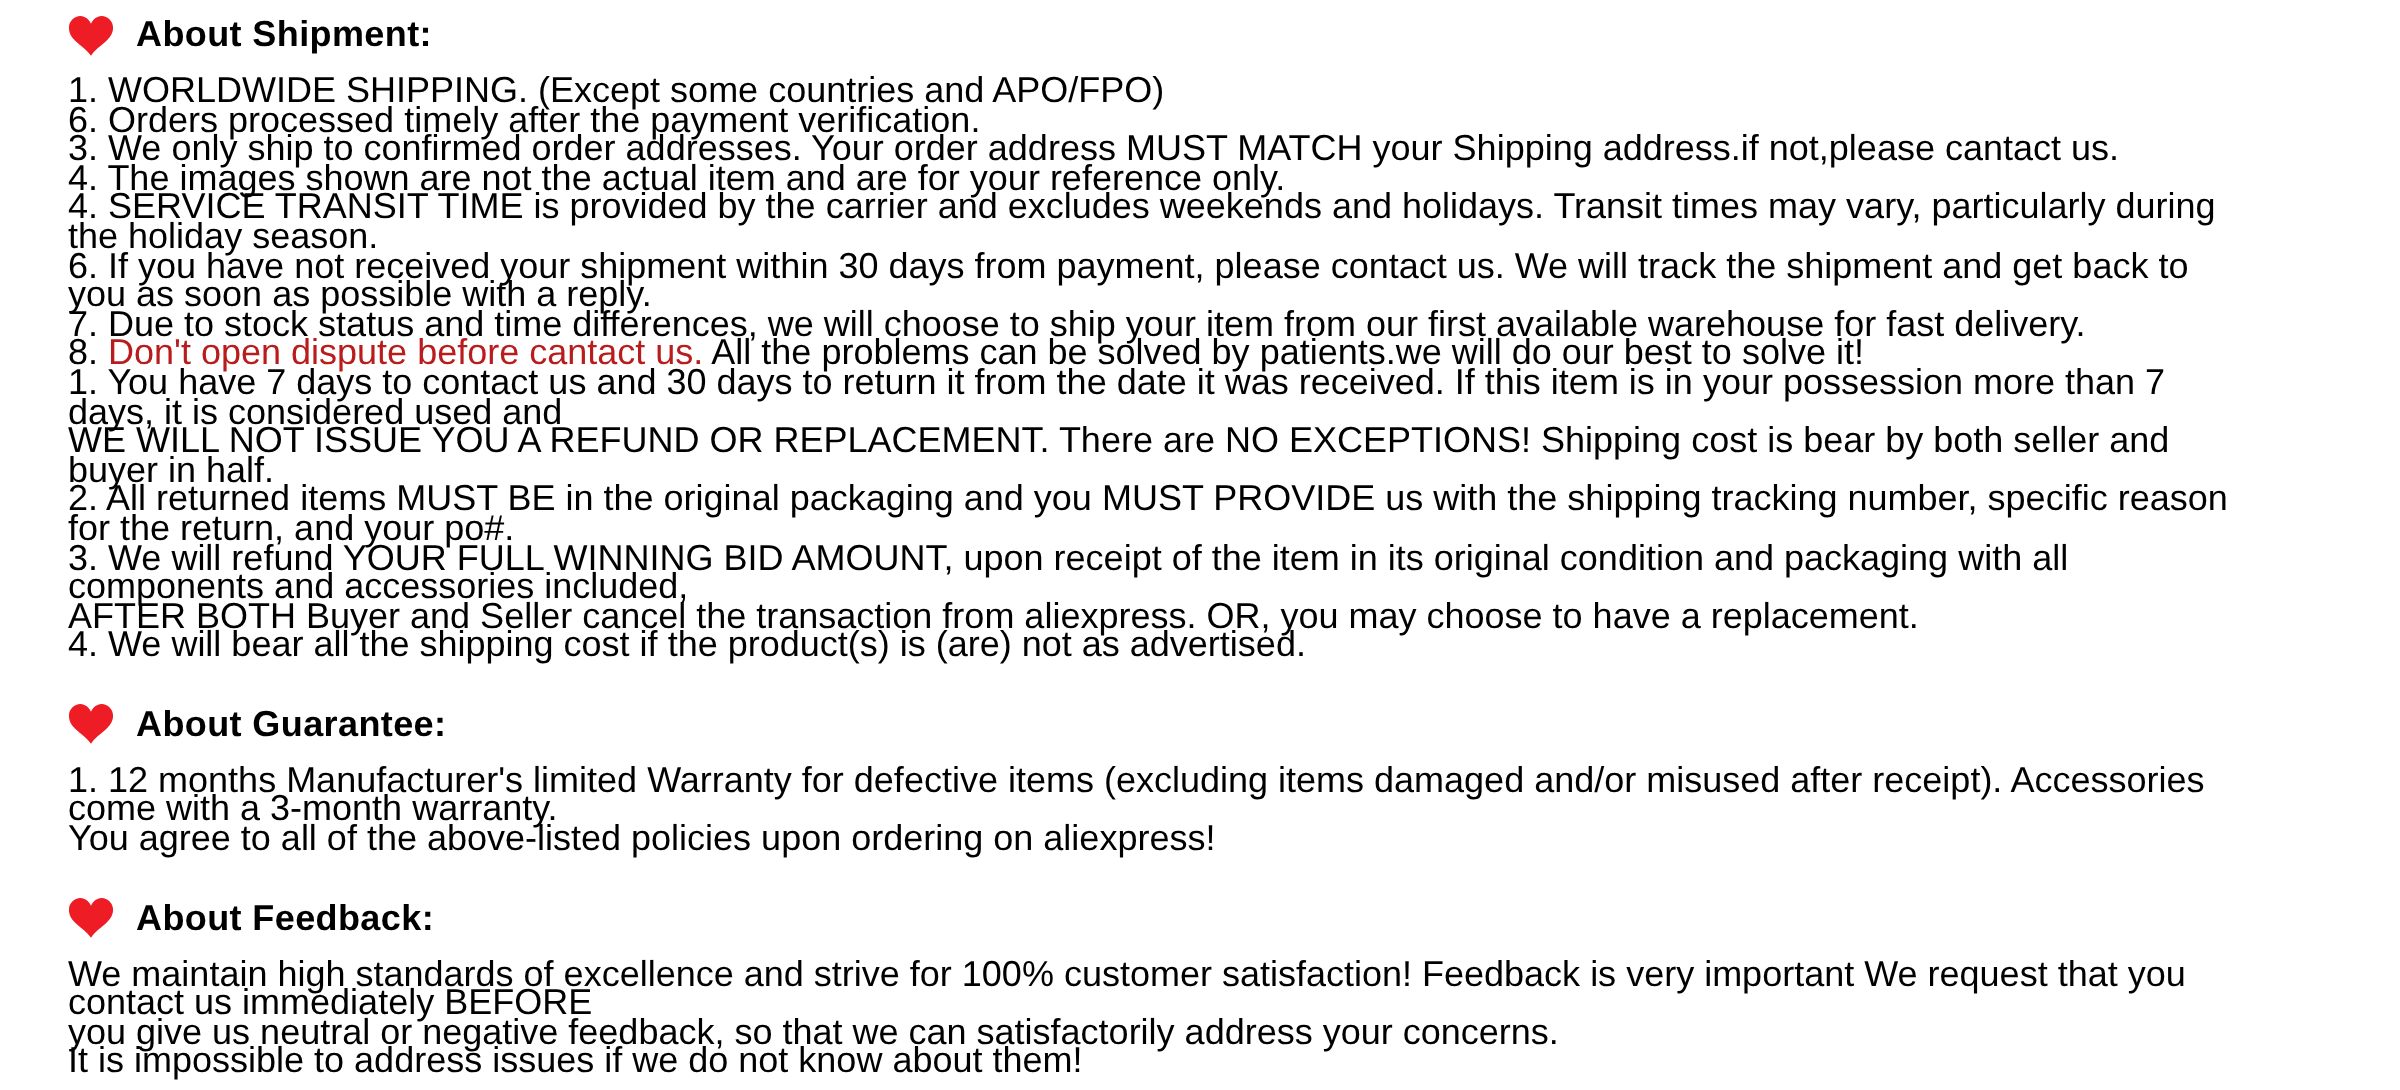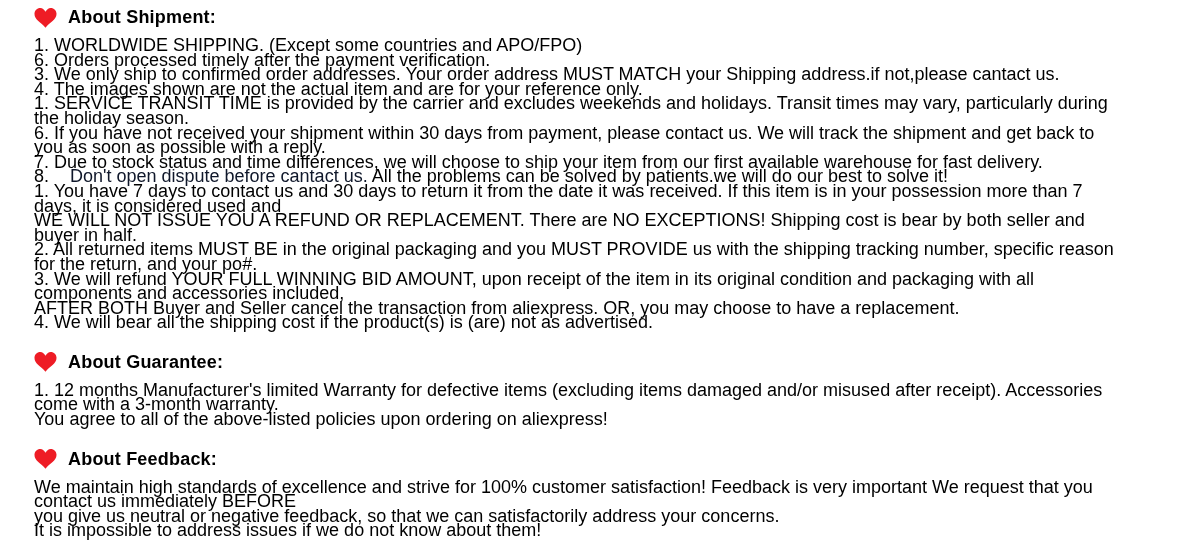--- a/index.html
+++ b/index.html
@@ -31,42 +31,42 @@
   section + section .heading { margin-top: 22px; }
   .heart-icon { display: inline-flex; }
   .heart-icon svg { width: 23px; height: 20px; display: block; }
   .body p.line {
     margin: 0;
     font-size: 18px;
     line-height: 14.6px;
     white-space: pre-line;
     color: #000000;
   }
-  .red { color: #0f172a; margin-left: 16px; }
+  .red { color: #b91c1c; }
 </style>
 </head>
 <body>
 
 <div class="page">
 
   <section>
     <h2 class="heading">
       <span class="heart-icon">
         <svg viewBox="0 0 32 29" xmlns="http://www.w3.org/2000/svg" aria-hidden="true">
           <path d="M23.6 0c-3.4 0-6.3 2.7-7.6 5.6C14.7 2.7 11.8 0 8.4 0 3.8 0 0 3.8 0 8.4c0 9.4 9.5 11.9 16 20.4 6.1-8.4 16-11.3 16-20.4C32 3.8 28.2 0 23.6 0z" fill="#ee1c25"></path>
         </svg>
       </span>
       <span>About Shipment:</span>
     </h2>
     <div class="body">
       <p class="line">1. WORLDWIDE SHIPPING. (Except some countries and APO/FPO)</p>
       <p class="line">6. Orders processed timely after the payment verification.</p>
       <p class="line">3. We only ship to confirmed order addresses. Your order address MUST MATCH your Shipping address.if not,please cantact us.</p>
       <p class="line">4. The images shown are not the actual item and are for your reference only.</p>
-      <p class="line">1. SERVICE TRANSIT TIME is provided by the carrier and excludes weekends and holidays. Transit times may vary, particularly during the holiday season.</p>
+      <p class="line">4. SERVICE TRANSIT TIME is provided by the carrier and excludes weekends and holidays. Transit times may vary, particularly during the holiday season.</p>
       <p class="line">6. If you have not received your shipment within 30 days from payment, please contact us. We will track the shipment and get back to you as soon as possible with a reply.</p>
       <p class="line">7. Due to stock status and time differences, we will choose to ship your item from our first available warehouse for fast delivery.</p>
       <p class="line"><span>8. </span><span class="red">Don't open dispute before cantact us.</span><span> All the problems can be solved by patients.we will do our best to solve it!</span></p>
     </div>
   </section>
 
   <section>
     <div class="body">
       <p class="line">1. You have 7 days to contact us and 30 days to return it from the date it was received. If this item is in your possession more than 7 days, it is considered used and
 WE WILL NOT ISSUE YOU A REFUND OR REPLACEMENT. There are NO EXCEPTIONS! Shipping cost is bear by both seller and buyer in half.</p>

